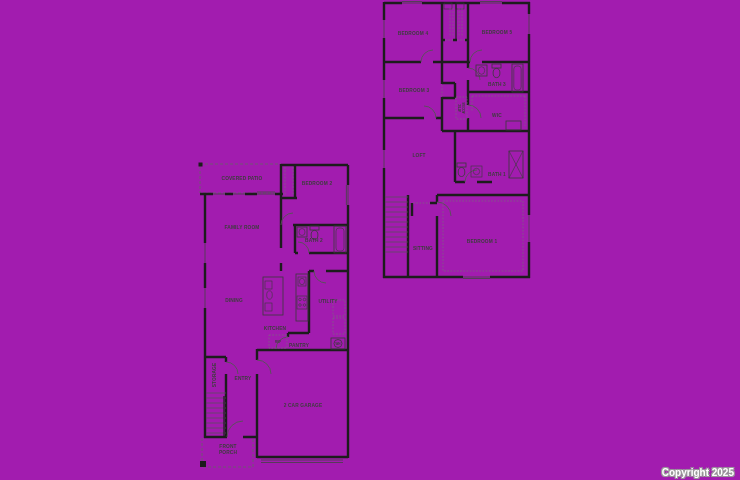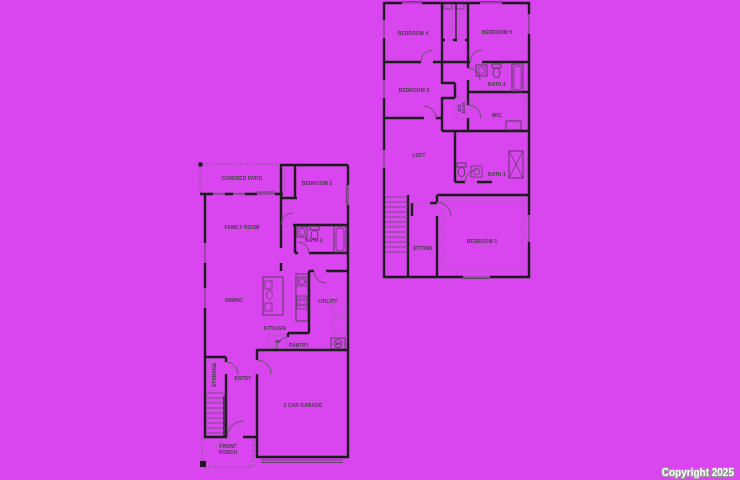--- a/index.html
+++ b/index.html
@@ -1,16 +1,16 @@
 <!DOCTYPE html>
 <html><head>
 <meta charset="utf-8">
 <style>
   html,body{margin:0;padding:0;background:#fff;}
-  #stage{position:relative;width:740px;height:480px;background:#d946ef;overflow:hidden;
+  #stage{position:relative;width:740px;height:480px;background:#a21caf;overflow:hidden;
          font-family:"Liberation Sans",sans-serif;}
   svg{position:absolute;}
   svg text{font-family:"Liberation Sans",sans-serif;font-weight:bold;fill:#3d3d3d;
            letter-spacing:0.15px;text-anchor:middle;}
   .roomlbl{font-size:4.8px;}
   .tinylbl{font-size:3px;letter-spacing:0;}
   .atticlbl{font-size:2.7px;letter-spacing:0;}
   #watermark{position:absolute;right:6px;bottom:1px;text-align:right;line-height:1.18;
     font-size:10px;font-weight:bold;color:#ffffff;
     text-shadow:-1px -1px 0 #9a9a9a,1px -1px 0 #9a9a9a,-1px 1px 0 #9a9a9a,1px 1px 0 #9a9a9a,0 0 2px #b5b5b5;}

